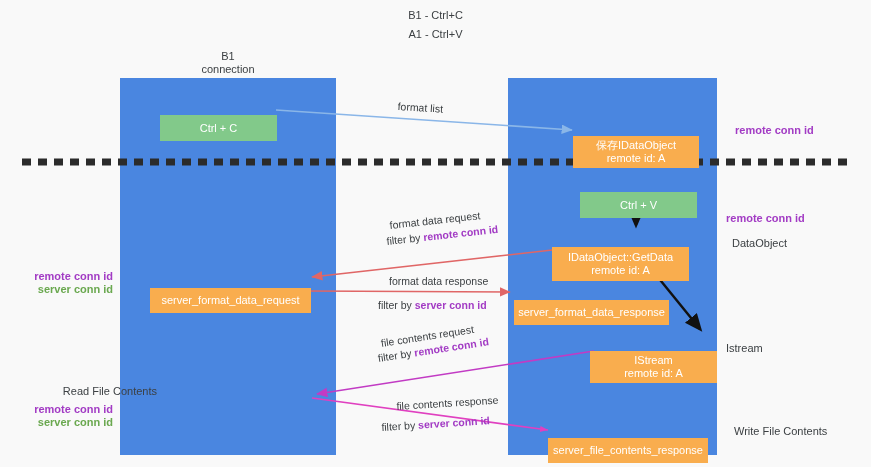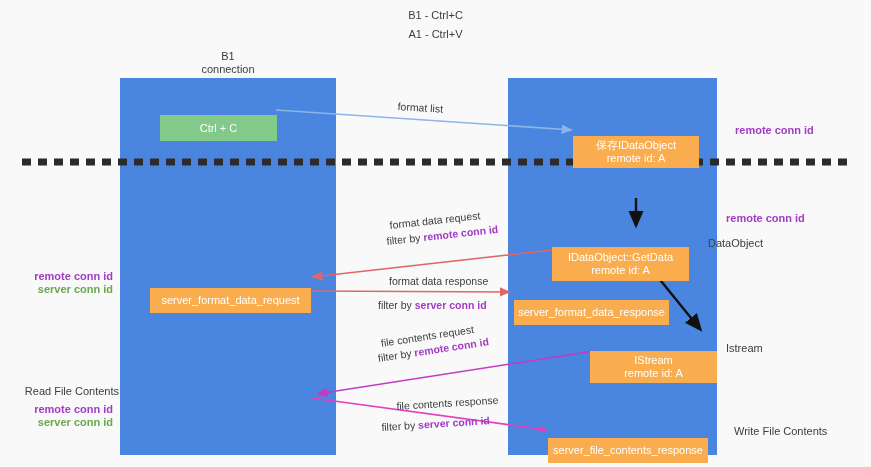--- a/index.html
+++ b/index.html
@@ -106,20 +106,21 @@
     <line x1="594" y1="351" x2="317" y2="394" stroke="#c23bc4" stroke-width="1.6" marker-end="url(#ah-purple)"></line>
 
     <line x1="312" y1="398" x2="548" y2="430" stroke="#e040c0" stroke-width="1.6" marker-end="url(#ah-magenta)"></line>
   </svg>
 
   <div class="box green" style="left:160px;top:95px;width:117px;height:26px;">Ctrl + C</div>
 
   <div class="box orange" style="left:573px;top:116px;width:126px;height:32px;">保存IDataObject
 remote id: A</div>
 
+  <div class="box green" style="left:580px;top:172px;width:117px;height:26px;">Ctrl + V</div>
 
   <div class="box orange" style="left:552px;top:227px;width:137px;height:34px;">IDataObject::GetData
 remote id: A</div>
 
   <div class="box orange" style="left:514px;top:280px;width:155px;height:25px;">server_format_data_response</div>
 
   <div class="box orange" style="left:150px;top:268px;width:161px;height:25px;">server_format_data_request</div>
 
   <div class="box orange" style="left:590px;top:331px;width:127px;height:32px;">IStream
 remote id: A</div>
@@ -138,26 +139,26 @@
   <div class="edge-lbl" style="left:380px;top:337px;transform:rotate(-8.6deg);">file contents request</div>
   <div class="edge-lbl" style="left:377px;top:352px;transform:rotate(-8.6deg);"><span>filter by </span><span class="kw-purple">remote conn id</span></div>
 
   <div class="edge-lbl" style="left:396px;top:400px;transform:rotate(-3.6deg);">file contents response</div>
   <div class="edge-lbl" style="left:381px;top:421px;transform:rotate(-3.6deg);"><span>filter by </span><span class="kw-purple">server conn id</span></div>
 
   <div class="lbl purple" style="left:735px;top:123px;">remote conn id</div>
 
   <div class="lbl purple" style="left:726px;top:211px;">remote conn id</div>
 
-  <div class="lbl dark" style="left:688px;top:236px;padding-left:20px;">DataObject</div>
+  <div class="lbl dark" style="left:712px;top:236px;padding-left:20px;">DataObject</div>
 
   <div class="lbl dark" style="left:726px;top:341px;">Istream</div>
 
   <div class="lbl dark" style="left:734px;top:424px;">Write File Contents</div>
 
   <div class="lbl purple right" style="left:0px;top:269px;width:113px;">remote conn id</div>
   <div class="lbl green right" style="left:0px;top:282px;width:113px;">server conn id</div>
 
-  <div class="lbl dark right" style="left:6px;top:384px;width:113px;">Read File Contents</div>
+  <div class="lbl dark right" style="left:0px;top:384px;width:113px;padding-left:44px;">Read File Contents</div>
   <div class="lbl purple right" style="left:0px;top:402px;width:113px;">remote conn id</div>
   <div class="lbl green right" style="left:0px;top:415px;width:113px;">server conn id</div>
 
 </div>
 
 </body></html>

